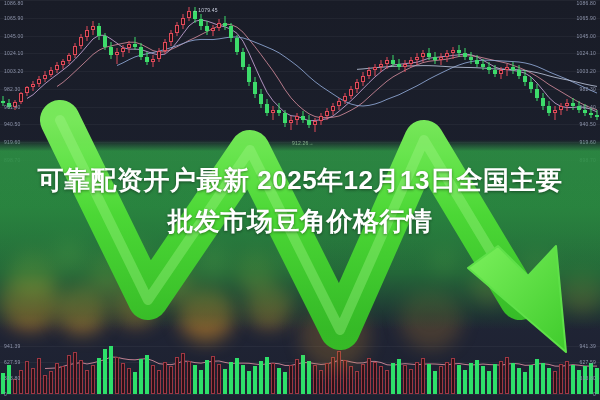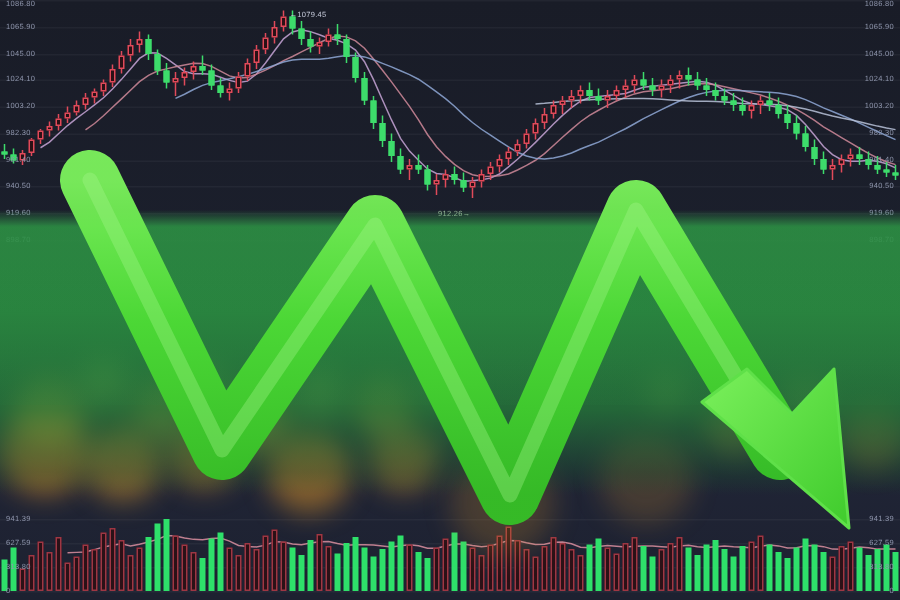--- a/index.html
+++ b/index.html
@@ -696,14 +696,18 @@
       </linearGradient>
     </defs>
 
     <path d="M 60 120 L 148 300 L 250 150 L 340 330 L 424 140 L 520 300" fill="none" stroke="url(#agrad)" stroke-width="40" stroke-linecap="round" stroke-linejoin="round" opacity="0.96"></path>
 
     <path d="M 60 120 L 148 300 L 250 150 L 340 330 L 424 140 L 520 300" fill="none" stroke="#a6f78d" stroke-width="10" stroke-linecap="round" stroke-linejoin="round" opacity="0.35"></path>
 
     <path d="M 468 268 L 566 352 L 556 246 L 528 276 L 498 246 Z" fill="url(#ahead)" stroke="#5fe049" stroke-width="2" stroke-linejoin="round"></path>
   </svg>
 
+  <div class="headline">
+    <span>可靠配资开户最新 2025年12月13日全国主要</span>
+    <span class="l2">批发市场豆角价格行情</span>
+  </div>
 
 </div>
 
 </body></html>

